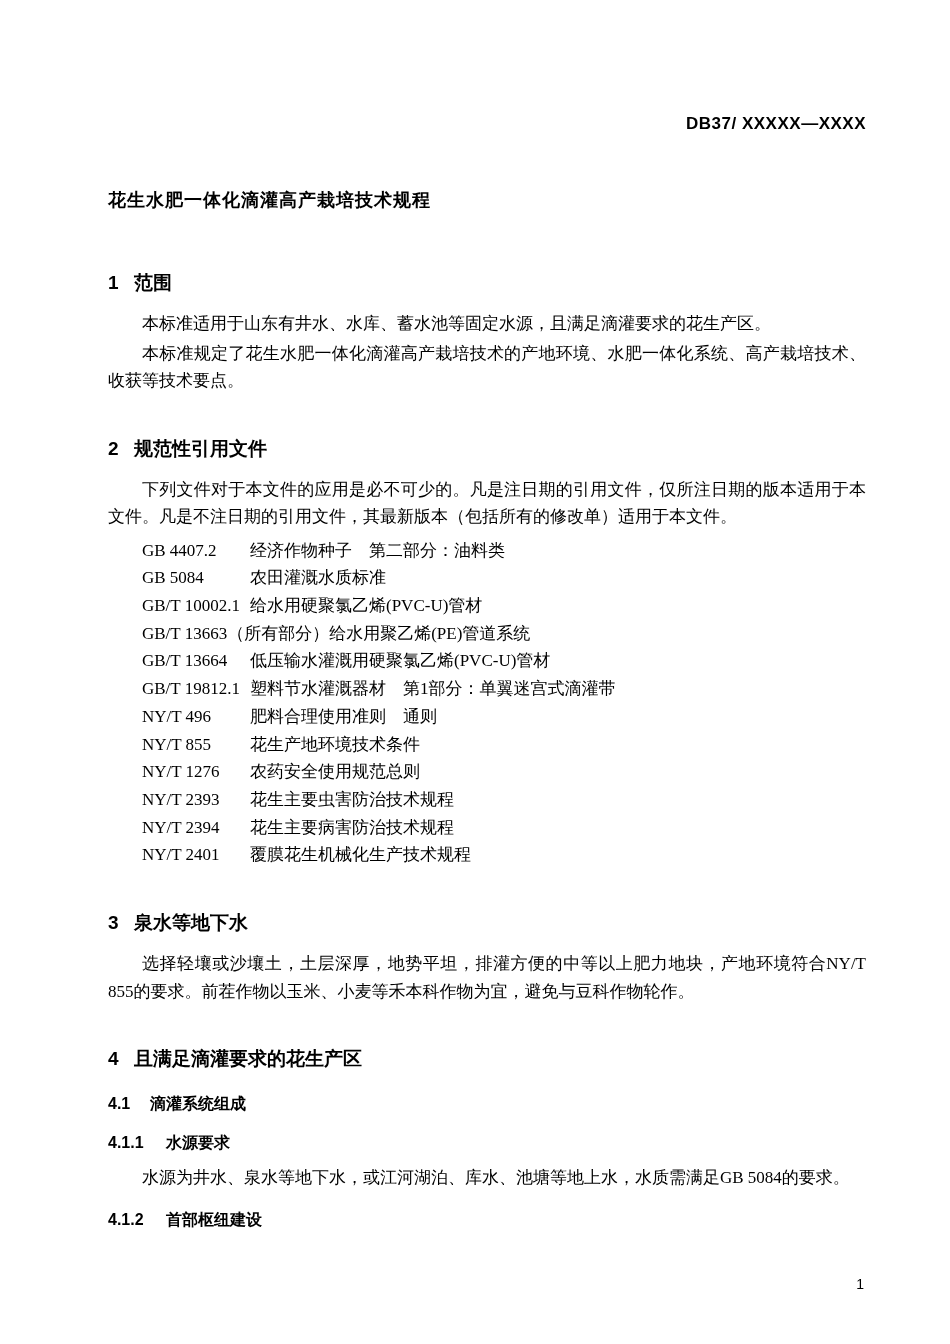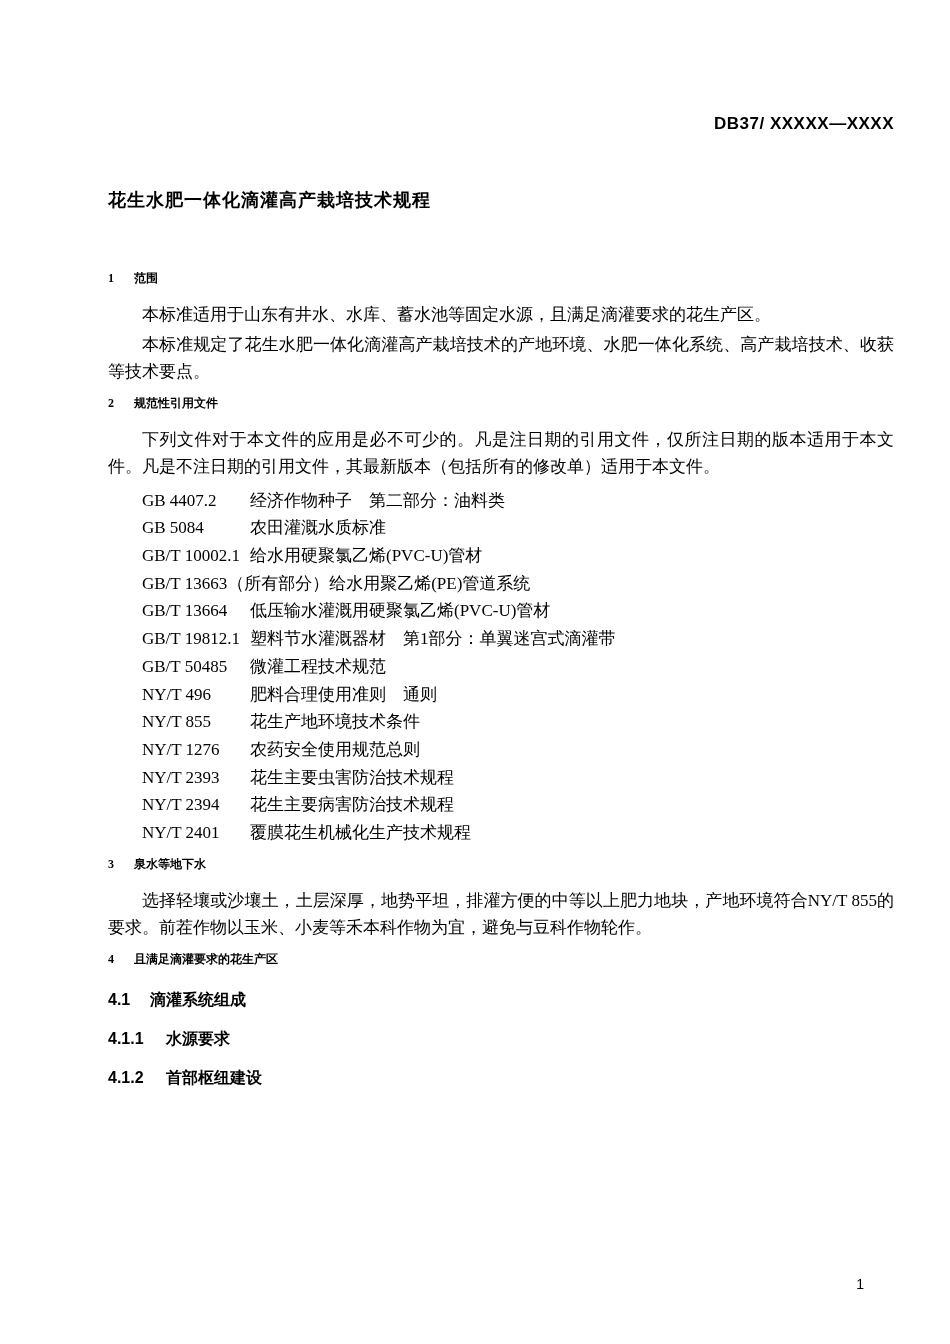--- a/index.html
+++ b/index.html
@@ -6,21 +6,21 @@
     margin: 0;
     padding: 0;
     background: #ffffff;
   }
   .page {
     position: relative;
     width: 950px;
     height: 1344px;
     background: #ffffff;
     box-sizing: border-box;
-    padding: 110px 56px 60px 108px;
+    padding: 110px 84px 60px 108px;
     font-family: "Liberation Serif", "DejaVu Serif", serif;
     color: #000000;
   }
   .header-std {
     text-align: right;
     font-family: "Liberation Sans", "DejaVu Sans", sans-serif;
     font-weight: bold;
     font-size: 17px;
     letter-spacing: 0.5px;
     margin-top: 4px;
@@ -28,24 +28,24 @@
   }
   .doc-title {
     text-align: left;
     font-family: "Liberation Sans", "DejaVu Sans", sans-serif;
     font-weight: bold;
     font-size: 18px;
     letter-spacing: 1px;
     margin-bottom: 58px;
   }
   .h1 {
-    font-family: Liberation Serif, serif;
+    font-family: Liberation Sans, sans-serif;
     font-weight: bold;
-    font-size: 12px;
-    margin-top: 9px;
+    font-size: 19px;
+    margin-top: 41px;
     margin-bottom: 14px;
   }
   .h1 .num {
     display: inline-block;
     min-width: 26px;
   }
   .h2 {
     font-family: "Liberation Sans", "DejaVu Sans", sans-serif;
     font-weight: bold;
     font-size: 16px;
@@ -120,21 +120,20 @@
   </div>
   <p class="body tight">下列文件对于本文件的应用是必不可少的。凡是注日期的引用文件，仅所注日期的版本适用于本文件。凡是不注日期的引用文件，其最新版本（包括所有的修改单）适用于本文件。</p>
 
   <ul class="ref-list">
     <li><span class="ref-code">GB 4407.2</span><span>经济作物种子　第二部分：油料类</span></li>
     <li><span class="ref-code">GB 5084</span><span>农田灌溉水质标准</span></li>
     <li><span class="ref-code">GB/T 10002.1</span><span>给水用硬聚氯乙烯(PVC-U)管材</span></li>
     <li><span class="ref-code">GB/T 13663（所有部分）</span><span>给水用聚乙烯(PE)管道系统</span></li>
     <li><span class="ref-code">GB/T 13664</span><span>低压输水灌溉用硬聚氯乙烯(PVC-U)管材</span></li>
     <li><span class="ref-code">GB/T 19812.1</span><span>塑料节水灌溉器材　第1部分：单翼迷宫式滴灌带</span></li>
-    <li><span class="ref-code">GB/T 50485</span><span>微灌工程技术规范</span></li>
     <li><span class="ref-code">NY/T 496</span><span>肥料合理使用准则　通则</span></li>
     <li><span class="ref-code">NY/T 855</span><span>花生产地环境技术条件</span></li>
     <li><span class="ref-code">NY/T 1276</span><span>农药安全使用规范总则</span></li>
     <li><span class="ref-code">NY/T 2393</span><span>花生主要虫害防治技术规程</span></li>
     <li><span class="ref-code">NY/T 2394</span><span>花生主要病害防治技术规程</span></li>
     <li><span class="ref-code">NY/T 2401</span><span>覆膜花生机械化生产技术规程</span></li>
   </ul>
 
   <div class="h1">
     <span class="num">3</span><span>泉水等地下水</span>
@@ -145,20 +144,21 @@
     <span class="num">4</span><span>且满足滴灌要求的花生产区</span>
   </div>
 
   <div class="h2">
     <span class="num">4.1</span><span>滴灌系统组成</span>
   </div>
 
   <div class="h3">
     <span class="num">4.1.1</span><span>水源要求</span>
   </div>
+  <p class="body">水源为井水、泉水等地下水，或江河湖泊、库水、池塘等地上水，水质需满足GB 5084的要求。</p>
 
   <div class="h3">
     <span class="num">4.1.2</span><span>首部枢纽建设</span>
   </div>
 
   <div class="pagenum">1</div>
 
 </div>
 
 </body></html>

